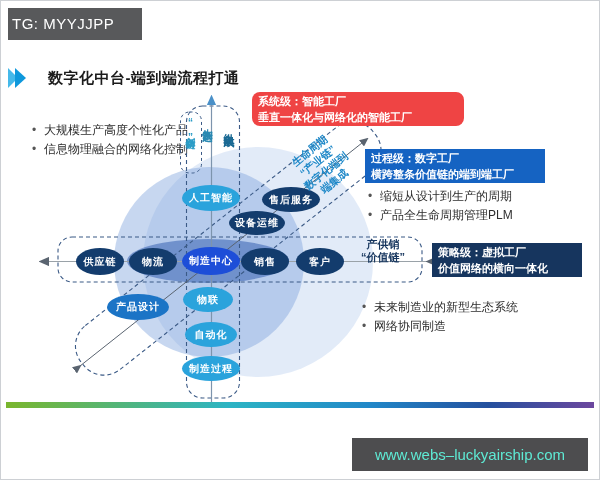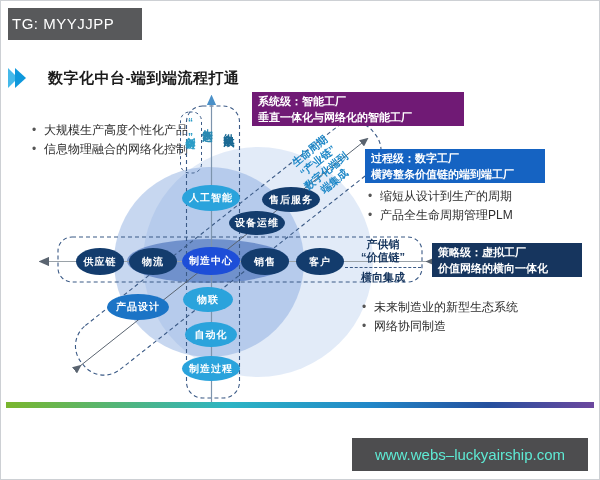--- a/index.html
+++ b/index.html
@@ -33,21 +33,21 @@
   
   .node{position:absolute;border-radius:50%;color:#fff;font-weight:bold;font-size:10px;
         display:flex;align-items:center;justify-content:center;letter-spacing:1px;white-space:nowrap;}
   .navy{background:#133c6d;}
   .cyan{background:#2aa3dc;}
   .cyan-bright{background:#1d4ed8;}
   .midblue{background:#1b74c6;}
   
   .level{position:absolute;color:#ffffff;font-weight:bold;font-size:11px;line-height:16px;
          padding:1px 6px;white-space:nowrap;}
-  .lvl-system{left:252px;top:92px;width:200px;background:#701a75;}
+  .lvl-system{left:252px;top:92px;width:200px;background:#ef4444;border-radius:8px;}
   .lvl-process{left:365px;top:149px;width:168px;background:#1563c2;}
   .lvl-strategy{left:432px;top:243px;width:138px;background:#16355e;}
   
   .vtext{writing-mode:vertical-rl;text-orientation:upright;font-weight:bold;white-space:nowrap;
          letter-spacing:1px;}
   .lbl-innovation{position:absolute;left:183px;top:117px;font-size:10px;color:#2a9cc6;}
   .lbl-production{position:absolute;left:201px;top:120px;font-size:10.5px;color:#2a89b2;}
   .lbl-vintegration{position:absolute;left:221px;top:124px;font-size:11px;color:#1b6a94;}
   .hlabels{position:absolute;left:345px;top:238px;width:76px;text-align:center;color:#17365e;
            font-weight:bold;font-size:11px;line-height:13px;}
@@ -121,21 +121,20 @@
   <div class="node navy" style="left:262px;top:187px;width:58px;height:25px;">售后服务</div>
   <div class="node midblue" style="left:107px;top:294px;width:62px;height:26px;">产品设计</div>
 
   <div class="vtext lbl-innovation">“创新链”</div>
   <div class="vtext lbl-production">生产制造</div>
   <div class="vtext lbl-vintegration">纵向集成</div>
 
   <div class="hlabels">
     <div>产供销</div>
     <div>“价值链”</div>
-    <div class="hdr3">横向集成</div>
   </div>
 
   <div class="diag-labels">
     <div>生命周期</div>
     <div>“产业链”</div>
     <div>数字化端到端集成</div>
   </div>
 
   <div class="level lvl-system">
     <div>系统级：智能工厂</div>

